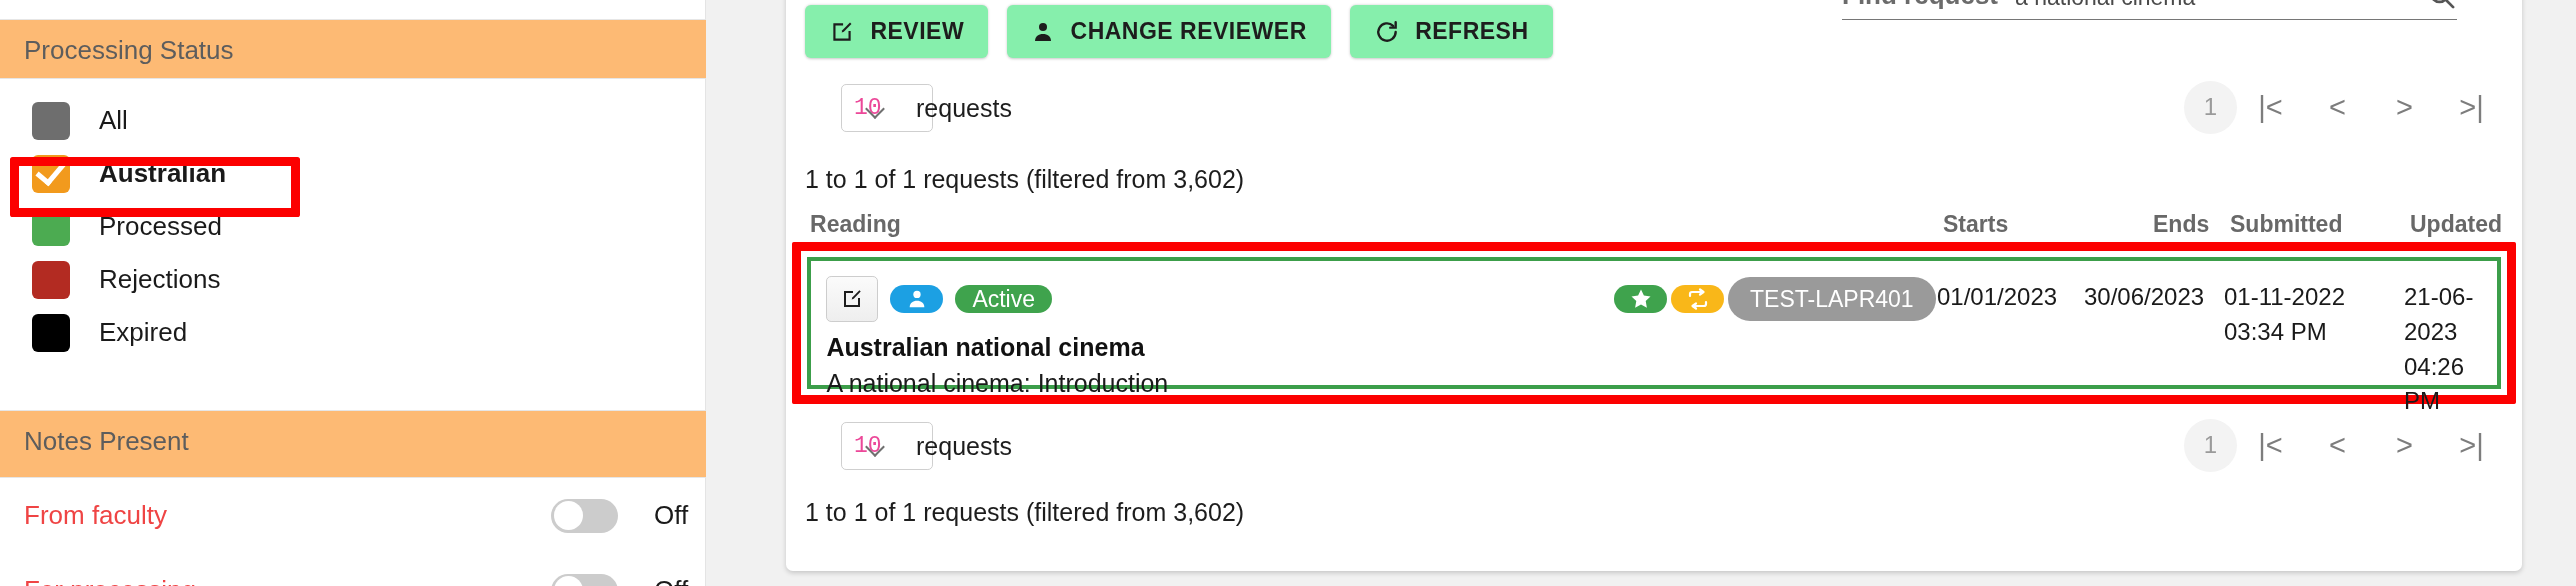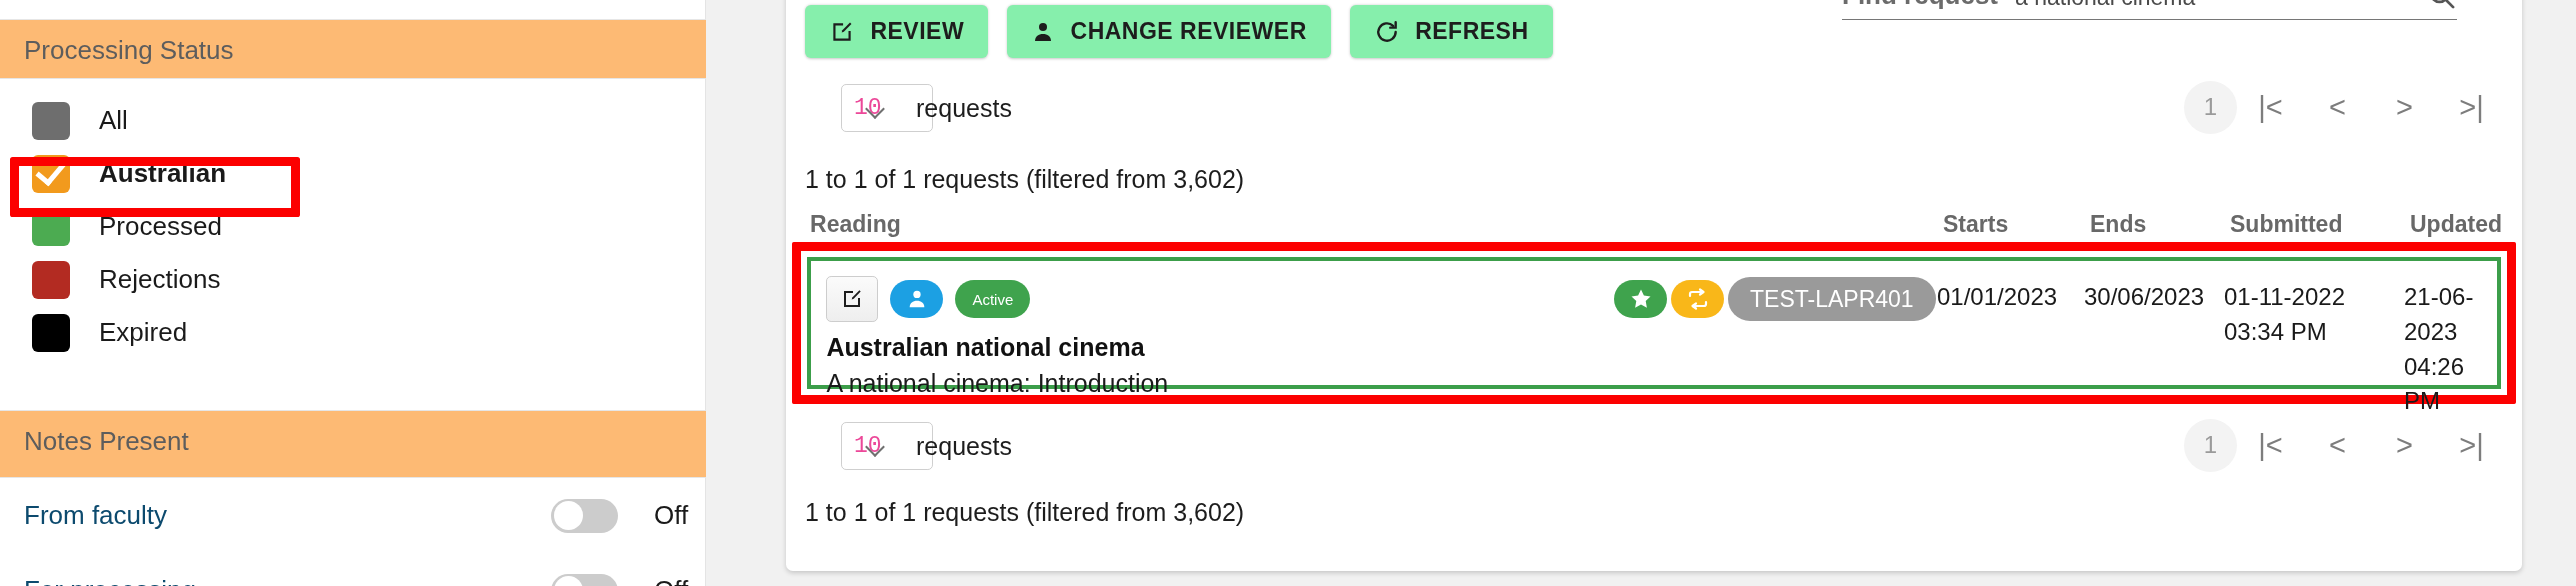--- a/index.html
+++ b/index.html
@@ -59,21 +59,21 @@
     border:9.4px solid #fc0000;border-radius:2.6px;
     box-sizing:border-box;pointer-events:none;
   }
 
   .toggle-row{
     position:absolute;left:0;width:706px;height:53px;
     display:flex;align-items:center;padding-left:24px;box-sizing:border-box;
   }
   #toggle-faculty{top:489px;}
   #toggle-processing{top:564px;}
-  .toggle-label{font-size:26px;color:#0c4a6e;}
+  .toggle-label{font-size:26px;color:#ef4444;}
   .toggle-switch{
     position:absolute;left:551px;
     width:67px;height:34px;border-radius:17px;background:#cccccc;
   }
   .toggle-knob{
     position:absolute;left:2.6px;top:2.6px;width:29px;height:29px;border-radius:50%;
     background:#ffffff;
   }
   .toggle-state{
     position:absolute;left:654px;font-size:26px;color:#1a1a1a;
@@ -159,21 +159,21 @@
 
   .info-line{position:absolute;left:19px;font-size:25px;color:#1d1d1d;}
   #info-top{top:192px;}
   #info-bottom{top:525px;}
 
   
   #table-head{position:absolute;left:19px;top:238px;width:1700px;height:34px;}
   .th{position:absolute;top:0;font-size:23px;font-weight:bold;color:#686868;}
   #th-reading{left:5.1px;}
   #th-starts{left:1138px;}
-  #th-ends{left:1285px;}
+  #th-ends{left:1348px;}
   #th-submitted{left:1425px;}
   #th-updated{left:1605px;}
 
   
   #row-outer{
     position:absolute;left:6px;top:269px;width:1724px;height:162px;
     border:9.4px solid #fc0000;box-sizing:border-box;border-radius:1.7px;
   }
   #row-inner{
     position:absolute;left:6px;top:6px;right:6px;bottom:6px;
@@ -182,23 +182,23 @@
   #row-content{position:absolute;left:0;top:0;right:0;bottom:0;}
 
   #row-badges{position:absolute;left:15.4px;top:15.4px;display:flex;align-items:center;gap:12px;}
   .edit-btn{
     width:50px;height:44px;border-radius:5.1px;
     background:linear-gradient(#fbfbfb,#eeeeee);
     border:0.9px solid #cdcdcd;
     display:flex;align-items:center;justify-content:center;cursor:pointer;
   }
   .pill{
-    height:38px;border-radius:22px;
+    height:28px;border-radius:22px;
     display:flex;align-items:center;justify-content:center;
-    padding:0 17px;color:#ffffff;font-size:15px;
+    padding:0 17px;color:#ffffff;font-size:23px;
   }
   .pill.icon-only{width:53px;padding:0;}
   #row-title{
     position:absolute;left:15.4px;top:72px;
     font-size:25px;font-weight:bold;color:#111;
   }
   #row-sub{
     position:absolute;left:15.4px;top:108px;
     font-size:25px;color:#1a1a1a;
   }

